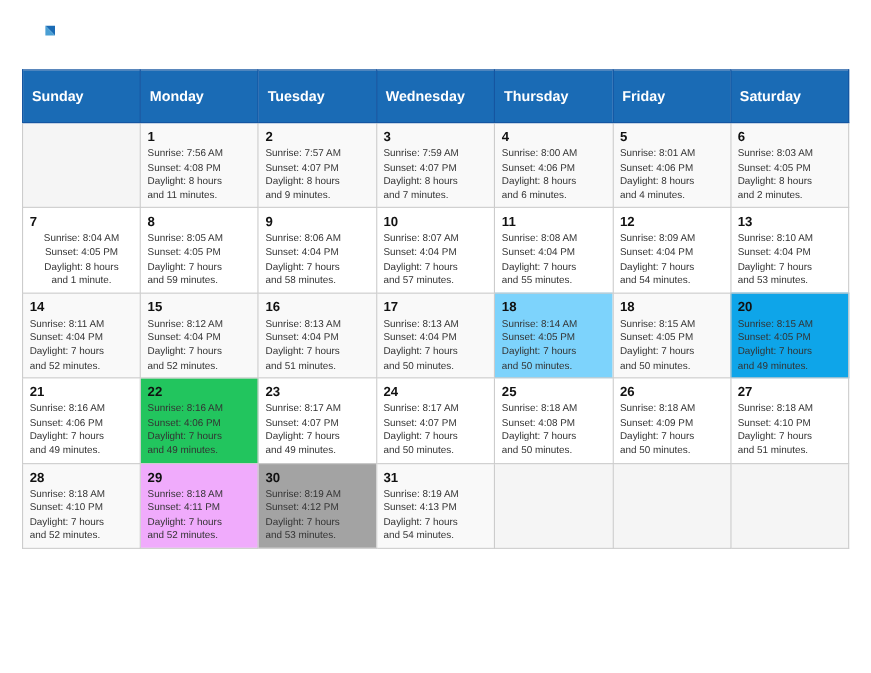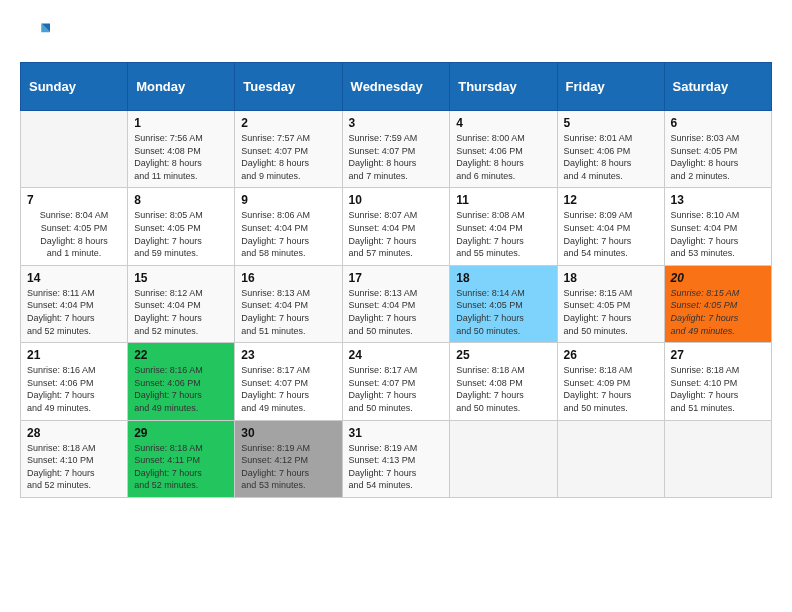--- a/index.html
+++ b/index.html
@@ -265,21 +265,21 @@
 Daylight: 7 hours
 and 50 minutes.</div>
         </td>
         <td style="background: rgb(249, 249, 249);">
           <span class="day-number">18</span>
           <div class="day-info" style="white-space: pre-line;">Sunrise: 8:15 AM
 Sunset: 4:05 PM
 Daylight: 7 hours
 and 50 minutes.</div>
         </td>
-        <td style="background: #f97316; font-style: italic;">
+        <td style="background: #0ea5e9;">
           <span class="day-number">20</span>
           <div class="day-info" style="white-space: pre-line;">Sunrise: 8:15 AM
 Sunset: 4:05 PM
 Daylight: 7 hours
 and 49 minutes.</div>
         </td>
       </tr>
       <tr>
         <td style="background: rgb(255, 255, 255);">
           <span class="day-number">21</span>
@@ -332,21 +332,21 @@
         </td>
       </tr>
       <tr>
         <td style="background: rgb(249, 249, 249);">
           <span class="day-number">28</span>
           <div class="day-info" style="white-space: pre-line;">Sunrise: 8:18 AM
 Sunset: 4:10 PM
 Daylight: 7 hours
 and 52 minutes.</div>
         </td>
-        <td style="background: #22c55e;">
+        <td style="background: #f0abfc;">
           <span class="day-number">29</span>
           <div class="day-info" style="white-space: pre-line;">Sunrise: 8:18 AM
 Sunset: 4:11 PM
 Daylight: 7 hours
 and 52 minutes.</div>
         </td>
         <td style="background: #a3a3a3;">
           <span class="day-number">30</span>
           <div class="day-info" style="white-space: pre-line;">Sunrise: 8:19 AM
 Sunset: 4:12 PM

